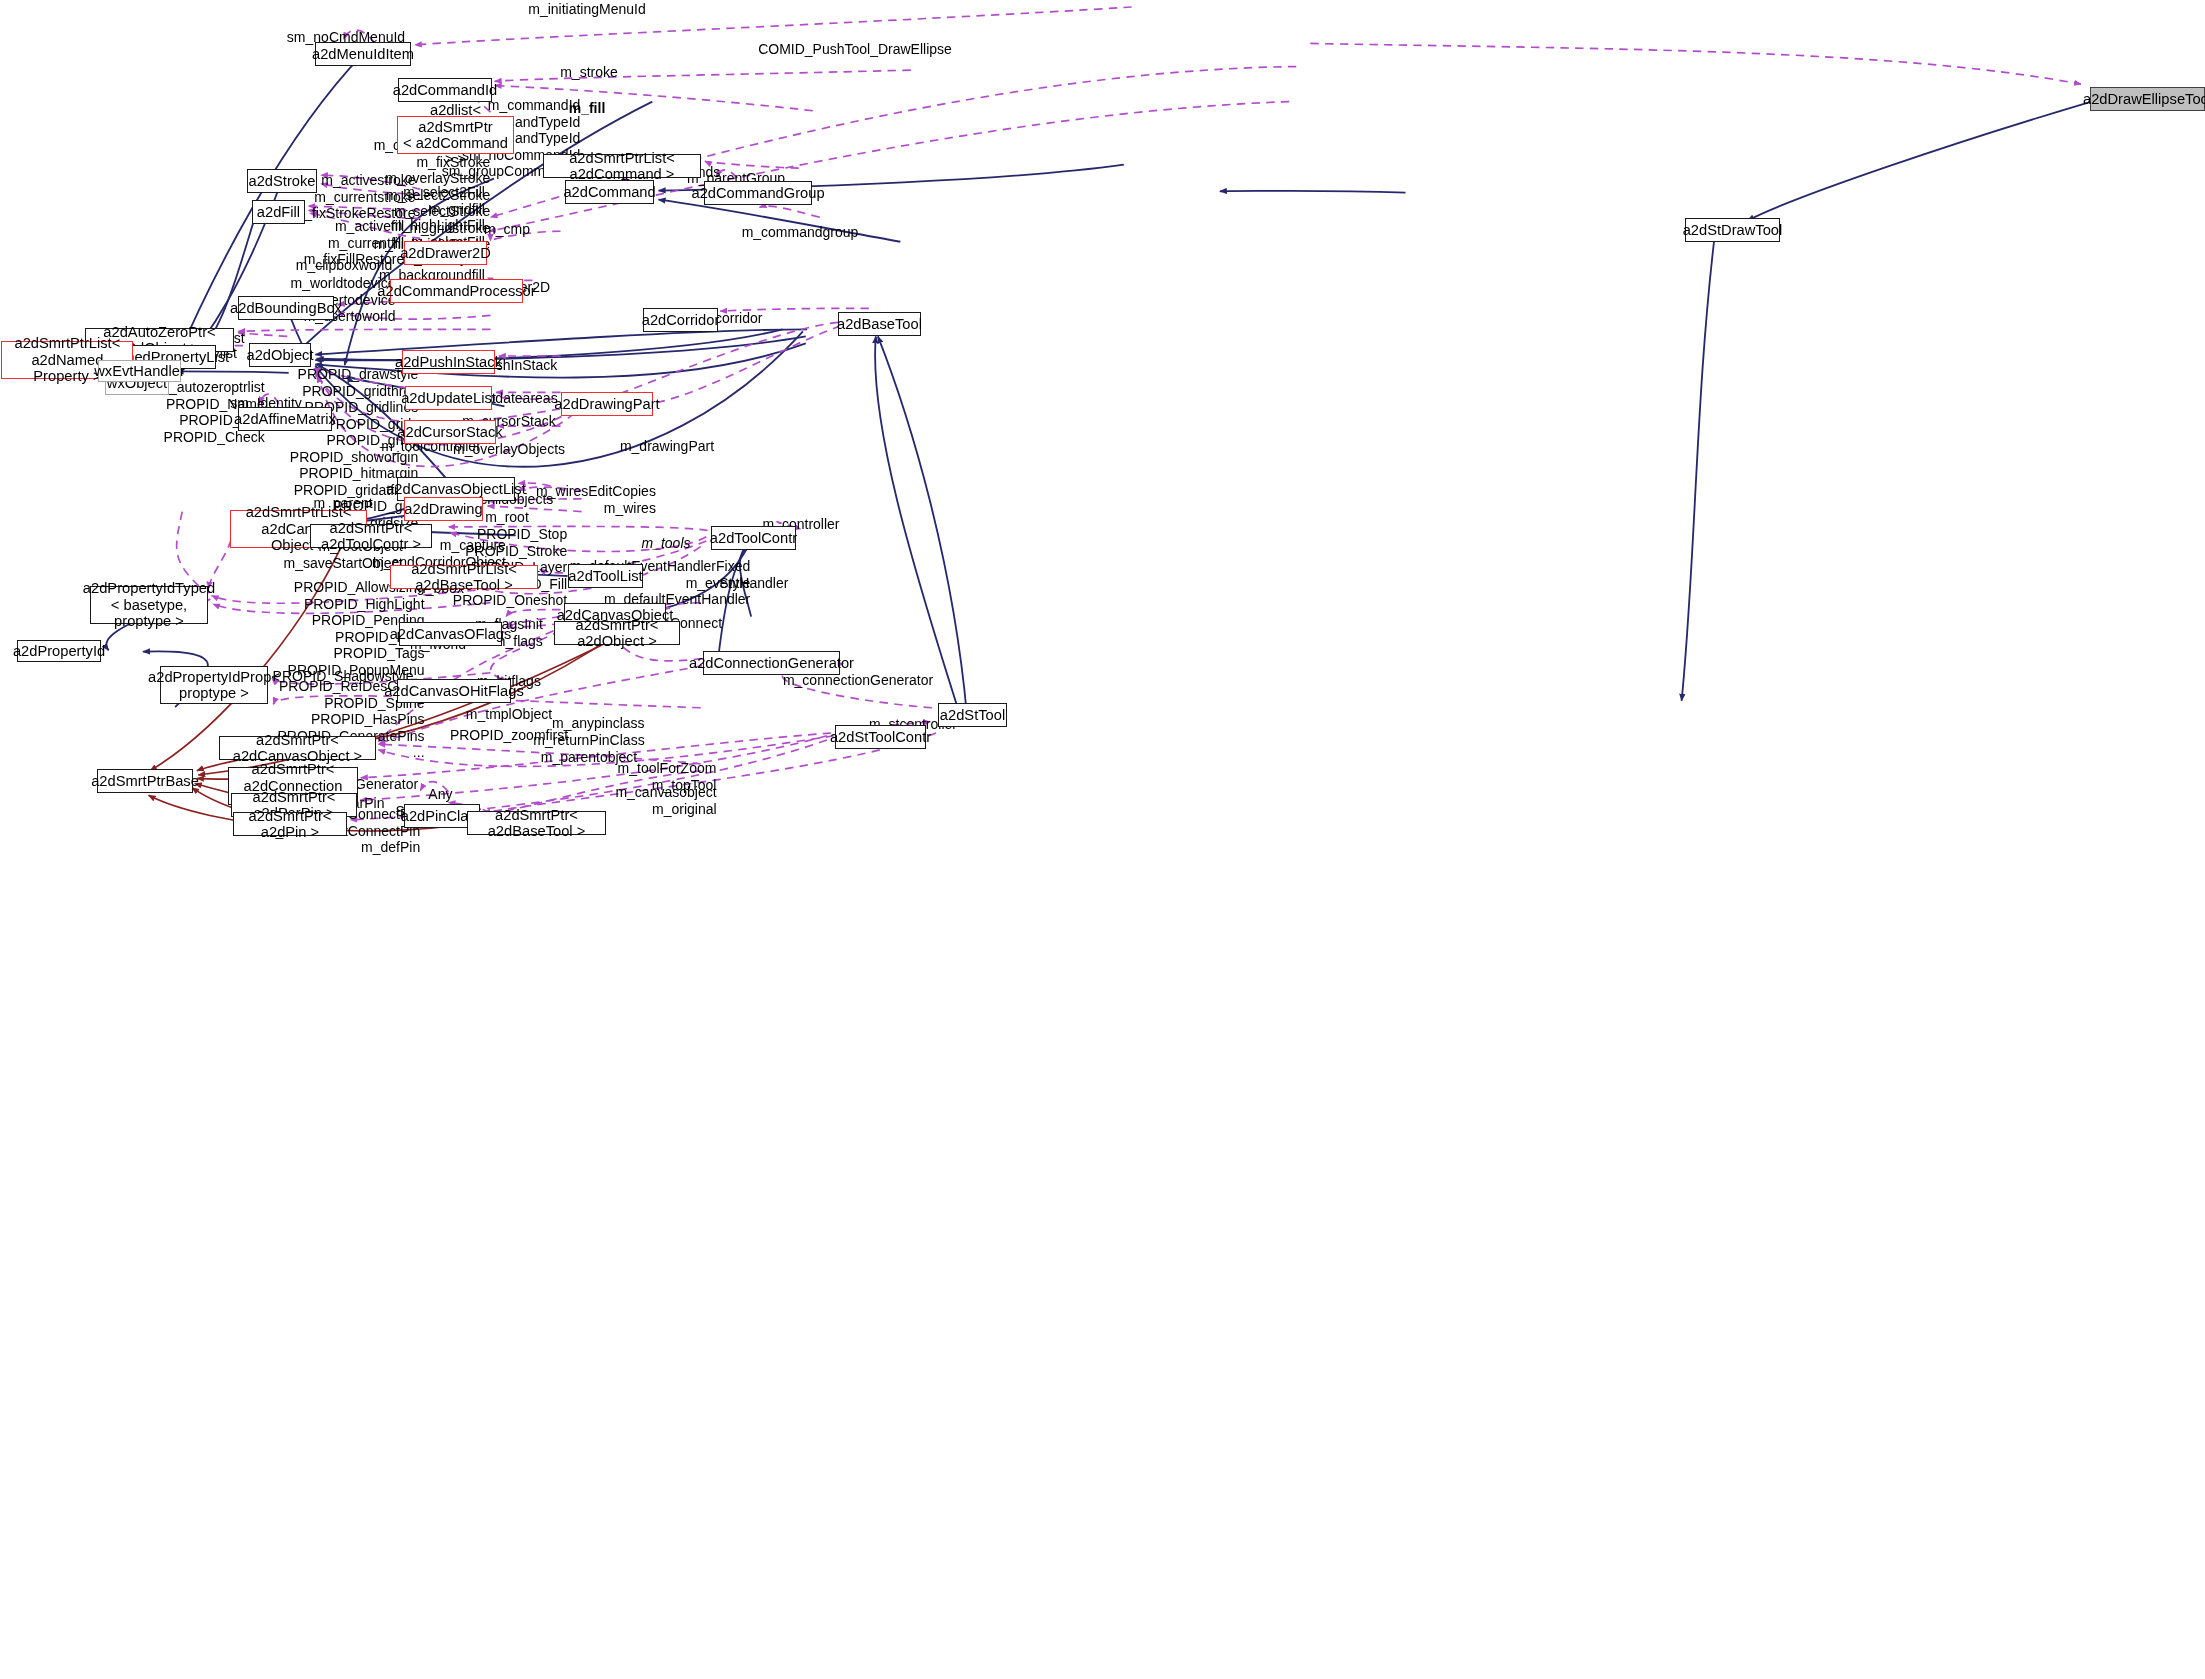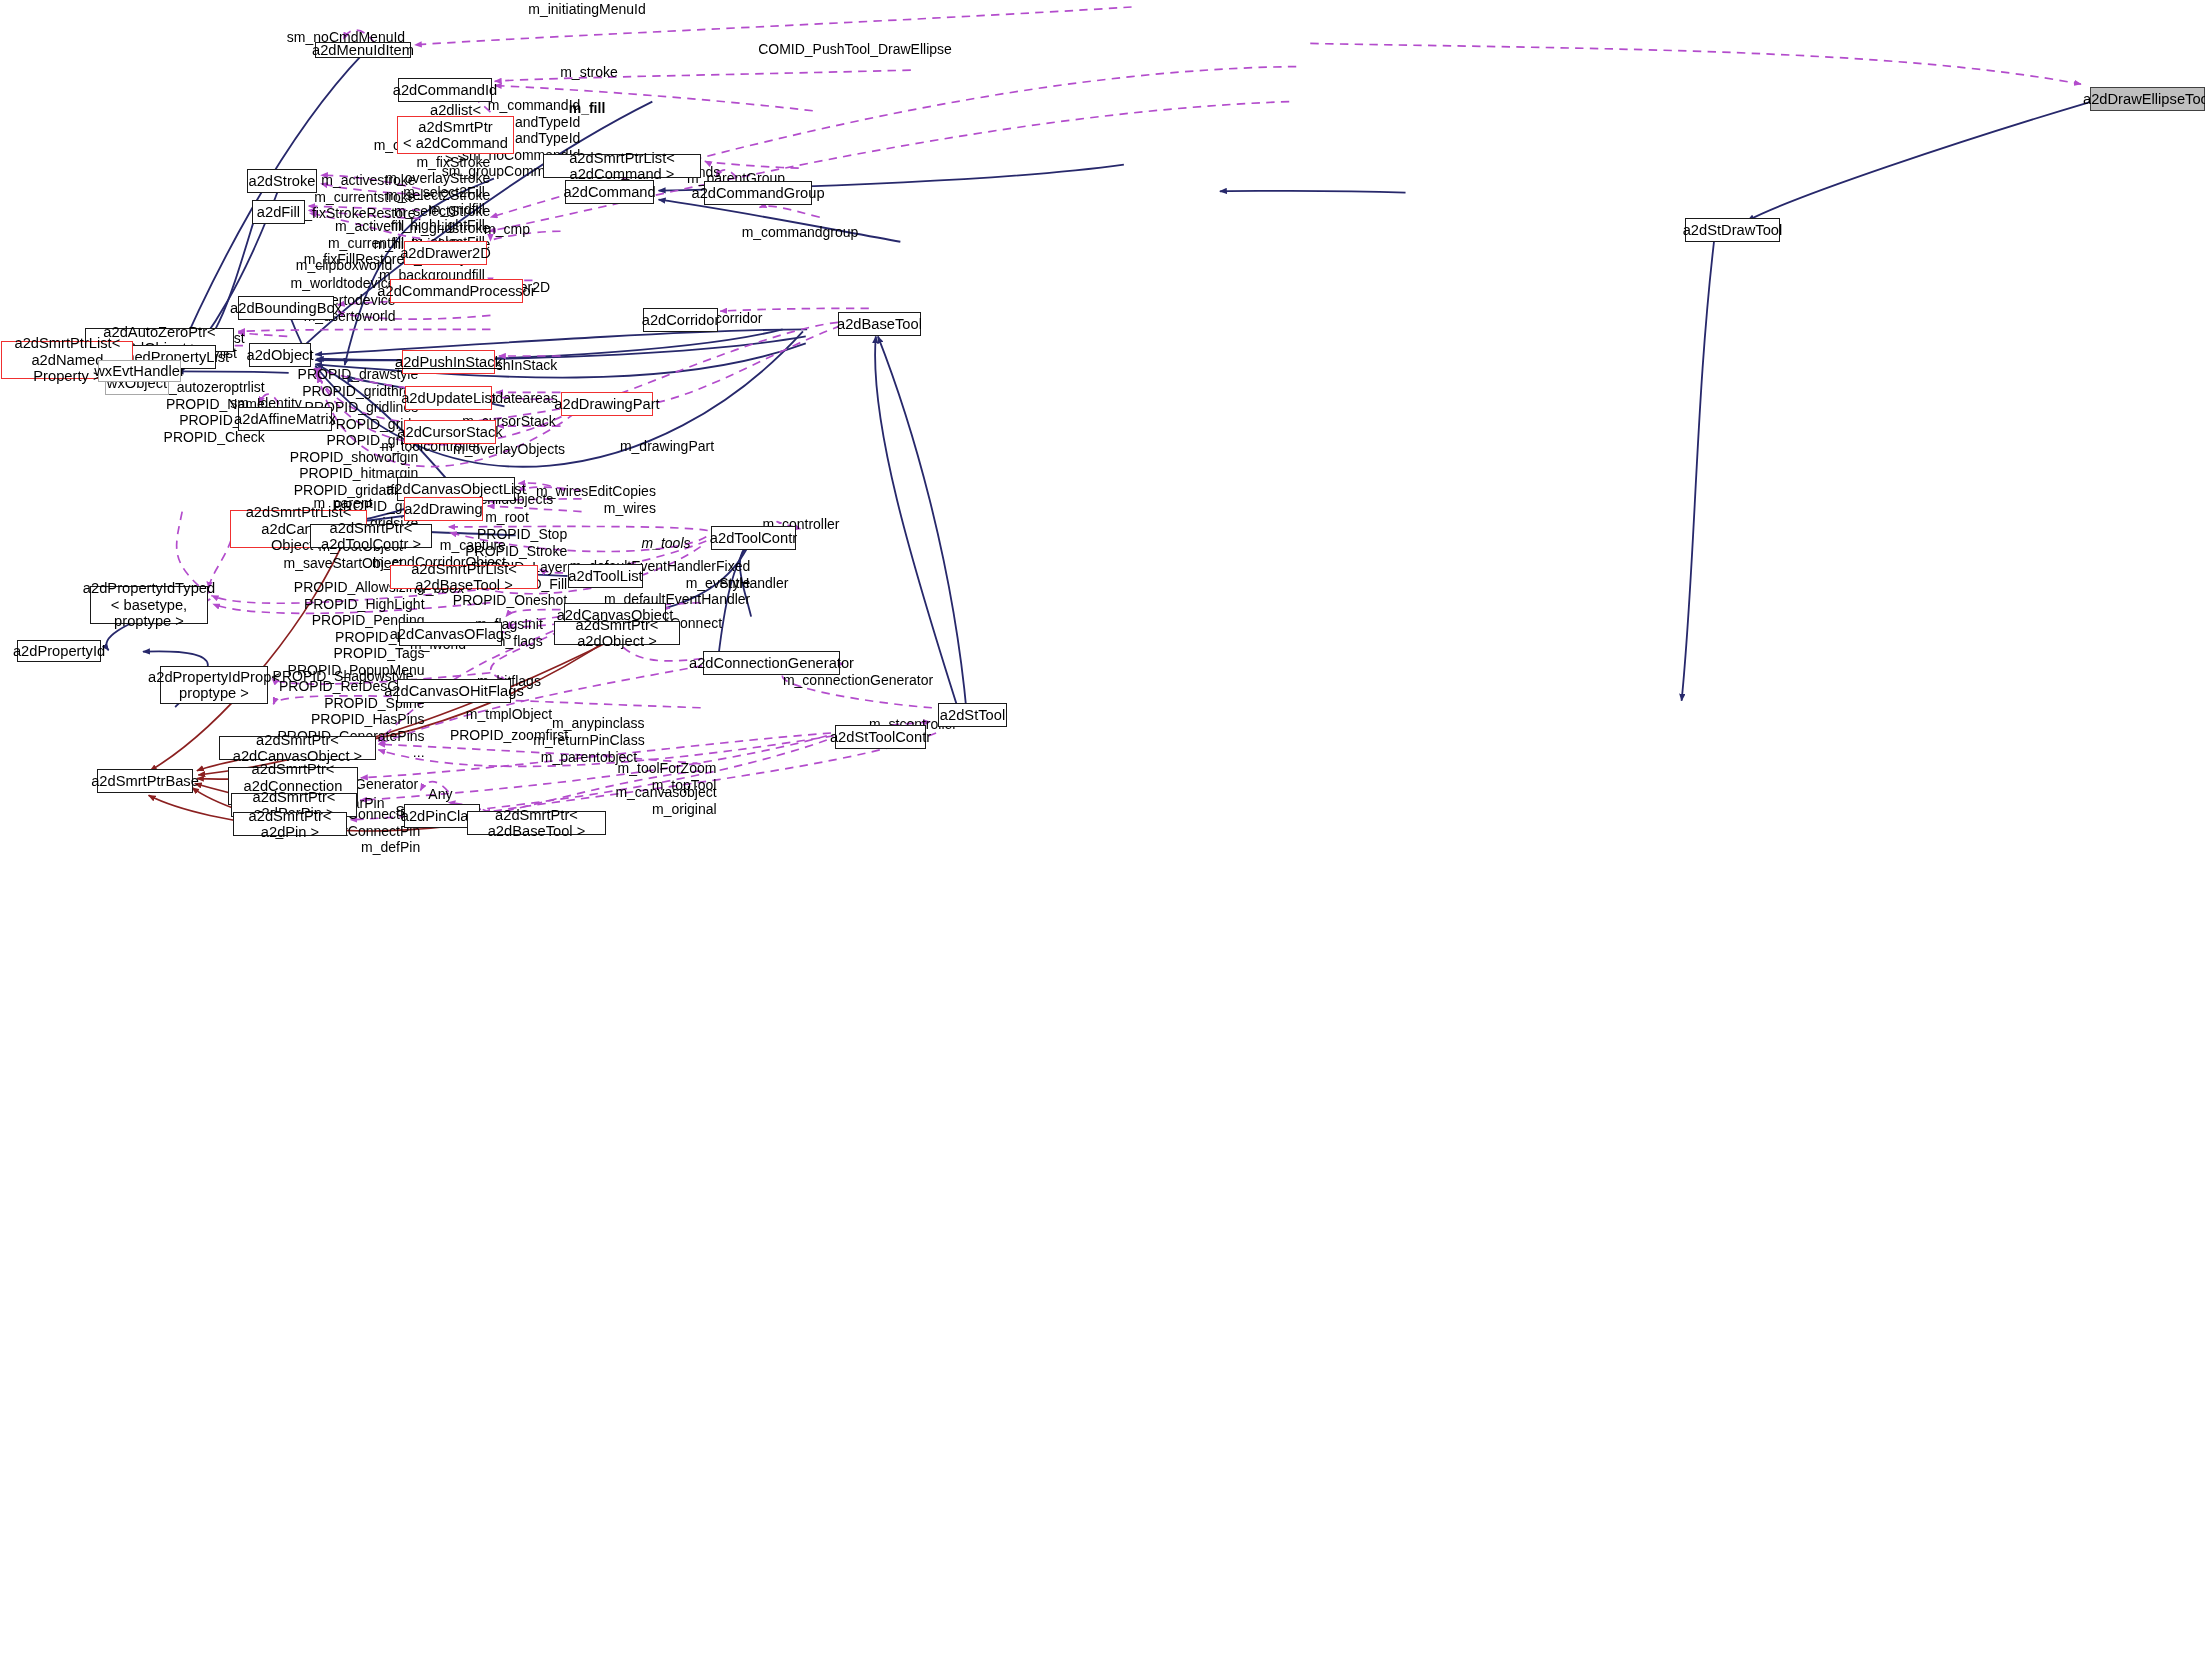--- a/index.html
+++ b/index.html
@@ -195,21 +195,21 @@
       <path d="M700,840 C500,860 350,870 302,850"></path>
       <path d="M700,860 C500,880 350,880 304,862"></path>
       <path d="M1000,1010 C700,1000 400,980 390,1005"></path>
       <path d="M700,960 C500,980 400,980 388,968"></path>
       <path d="M330,770 C320,800 300,820 298,840"></path>
       <path d="M260,730 C250,780 240,800 294,845"></path>
     </g>
   </svg>
 
 <div class="node gray-border" style="left: 105px; top: 371px; width: 64px; height: 24px;">wxObject</div>
-    <div class="node" style="left: 315px; top: 42px; width: 96px; height: 16px;">a2dMenuIdItem</div>
+    <div class="node" style="left: 315px; top: 42px; width: 96px; height: 24px;">a2dMenuIdItem</div>
     <div class="node" style="left: 398px; top: 78px; width: 94px; height: 24px;">a2dCommandId</div>
     <div class="node red" style="left: 397px; top: 116px; width: 117px; height: 38px;">a2dlist&lt; a2dSmrtPtr
 &lt; a2dCommand &gt; &gt;</div>
     <div class="node" style="left: 247px; top: 169px; width: 70px; height: 24px;">a2dStroke</div>
     <div class="node" style="left: 252px; top: 200px; width: 53px; height: 24px;">a2dFill</div>
     <div class="node" style="left: 543px; top: 154px; width: 158px; height: 24px;">a2dSmrtPtrList&lt; a2dCommand &gt;</div>
     <div class="node" style="left: 565px; top: 180px; width: 89px; height: 24px;">a2dCommand</div>
     <div class="node" style="left: 704px; top: 181px; width: 108px; height: 24px;">a2dCommandGroup</div>
     <div class="node focus" style="left: 2090px; top: 87px; width: 115px; height: 24px;">a2dDrawEllipseTool</div>
     <div class="node" style="left: 1685px; top: 218px; width: 95px; height: 24px;">a2dStDrawTool</div>

